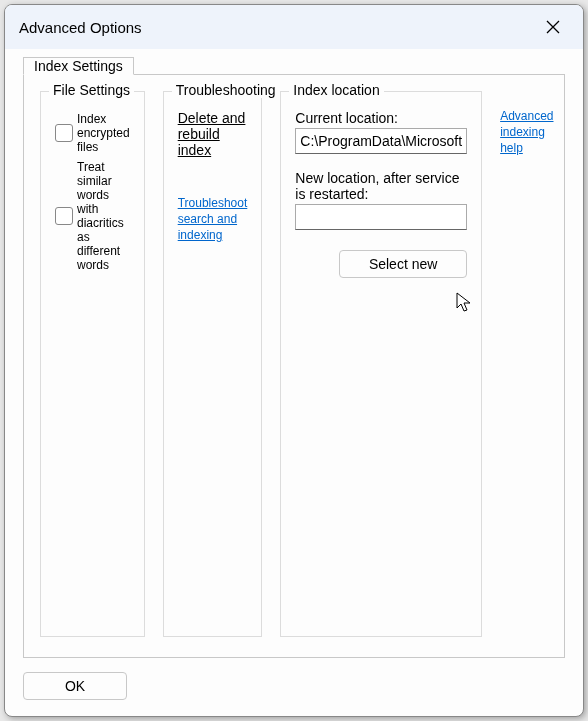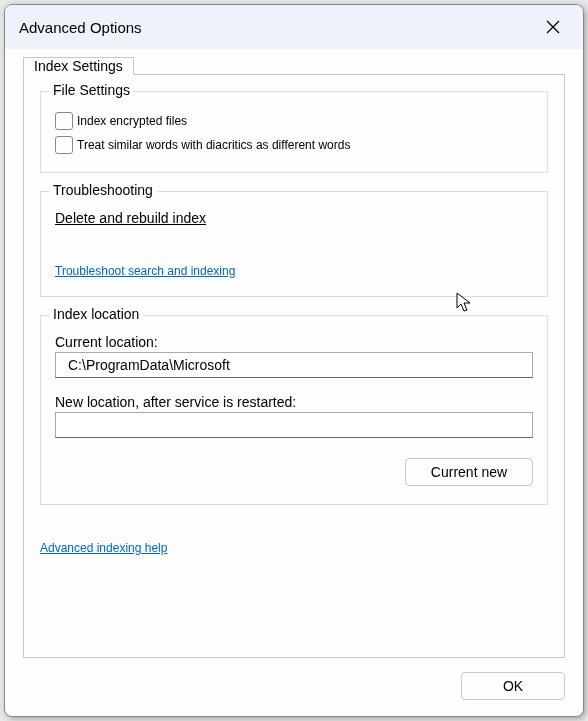--- a/index.html
+++ b/index.html
@@ -94,21 +94,21 @@
       background: #fafafa;
     }
     
     .tab-panel {
       border: 1px solid #c8c8c8;
       background: #fdfdfd;
       margin-top: -1px;
       padding: 16px 16px 20px 16px;
       flex: 1;
       display: flex;
-      flex-direction: column;
+      flex-direction: row;
       gap: 18px;
     }
     
     .fieldset {
       border: 1px solid #dcdcdc;
       padding: 14px 14px 18px 14px;
       position: relative;
     }
     
     .fieldset-legend {
@@ -191,21 +191,21 @@
     
     .loc-label {
       font-size: 14px;
       margin-top: 4px;
     }
     
     .loc-field {
       border: 1px solid #aaa;
       border-bottom: 1px solid #666;
       background: #fff;
-      padding: 4px 12px;
+      padding: 4px 4px;
       margin-top: 2px;
       font-size: 14px;
       min-height: 26px;
     }
     
     .loc-new-label {
       margin-top: 16px;
     }
     
     .select-new-row {
@@ -218,21 +218,20 @@
       min-width: 128px;
       padding: 5px 0;
     }
     
     .help-link {
       margin-top: 16px;
     }
     
     .bottom-buttons {
       display: flex;
-      justify-content: flex-end;
       gap: 10px;
       padding: 14px 18px 16px 18px;
     }
     
     .bottom-buttons .btn {
       min-width: 104px;
       padding: 5px 0;
     }
     
     .cursor {
@@ -287,21 +286,21 @@
         </div>
       </div>
 
       <div class="fieldset">
         <div class="fieldset-legend">Index location</div>
         <div class="loc-label">Current location:</div>
         <div class="loc-field">C:\ProgramData\Microsoft</div>
         <div class="loc-label loc-new-label">New location, after service is restarted:</div>
         <div class="loc-field"></div>
         <div class="select-new-row">
-          <button class="btn select-new-btn">Current new</button>
+          <button class="btn select-new-btn">Select new</button>
         </div>
       </div>
 
       <div class="help-link">
         <span class="link">Advanced indexing help</span>
       </div>
 
     </div>
 
   </div>

